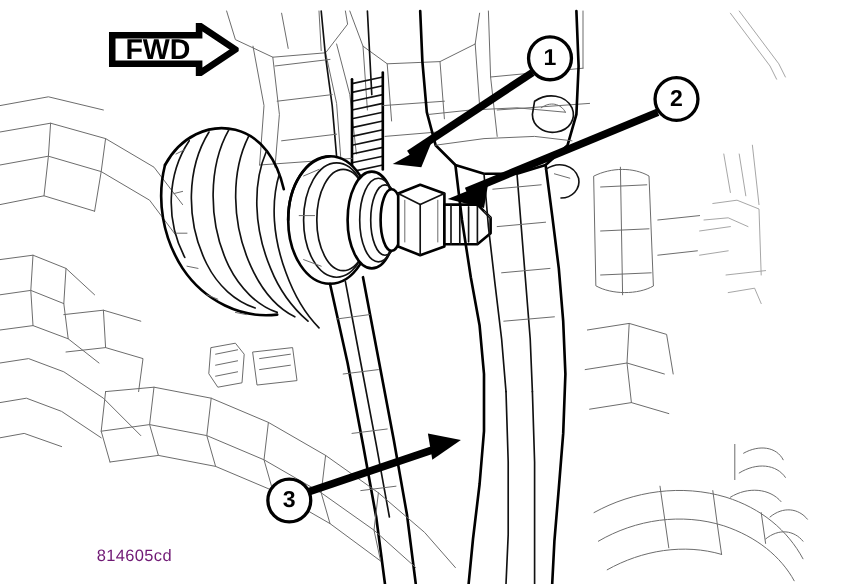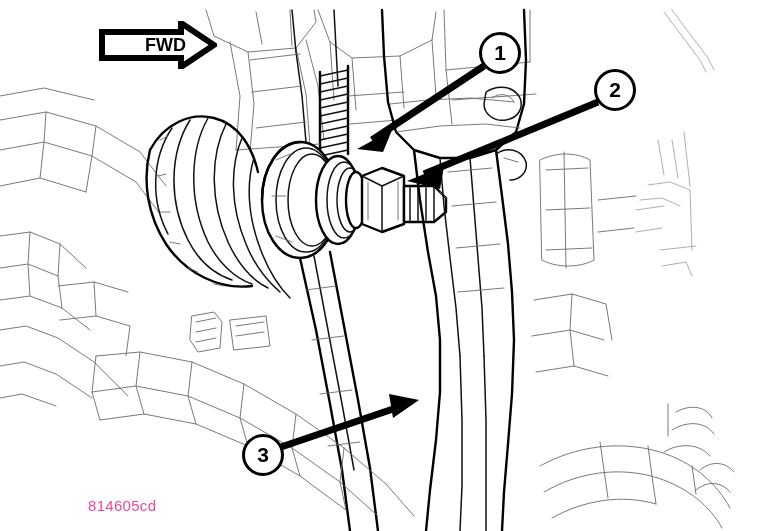--- a/index.html
+++ b/index.html
@@ -40,26 +40,26 @@
     width: 118px;
     height: 48px;
   }
   #fwd-label {
     position: absolute;
     left: 114px;
     top: 29px;
     width: 72px;
     height: 32px;
     font-family: "Liberation Sans", sans-serif;
-    font-size: 18px;
+    font-size: 26px;
     font-weight: bold;
     line-height: 32px;
     letter-spacing: 0px;
     color: #000000;
-    text-align: right;
+    text-align: left;
     user-select: none;
   }
   .callout {
     position: absolute;
     width: 42px;
     height: 42px;
     border: 3px solid #000000;
     border-radius: 50%;
     background: #ffffff;
     box-sizing: border-box;
@@ -81,21 +81,21 @@
   }
   #callout-1 { left: 479px; top: 32px; }
   #callout-2 { left: 594px; top: 69px; }
   #callout-3 { left: 242px; top: 434px; }
   #caption {
     position: absolute;
     left: 88px;
     top: 497px;
     font-family: "Liberation Sans", sans-serif;
     font-size: 15px;
-    color: #ec4899;
+    color: #701a75;
     letter-spacing: 0.3px;
     user-select: none;
   }
 </style>
 </head>
 <body>
 
 <div id="figure">
 
   <div id="top-border"></div>

